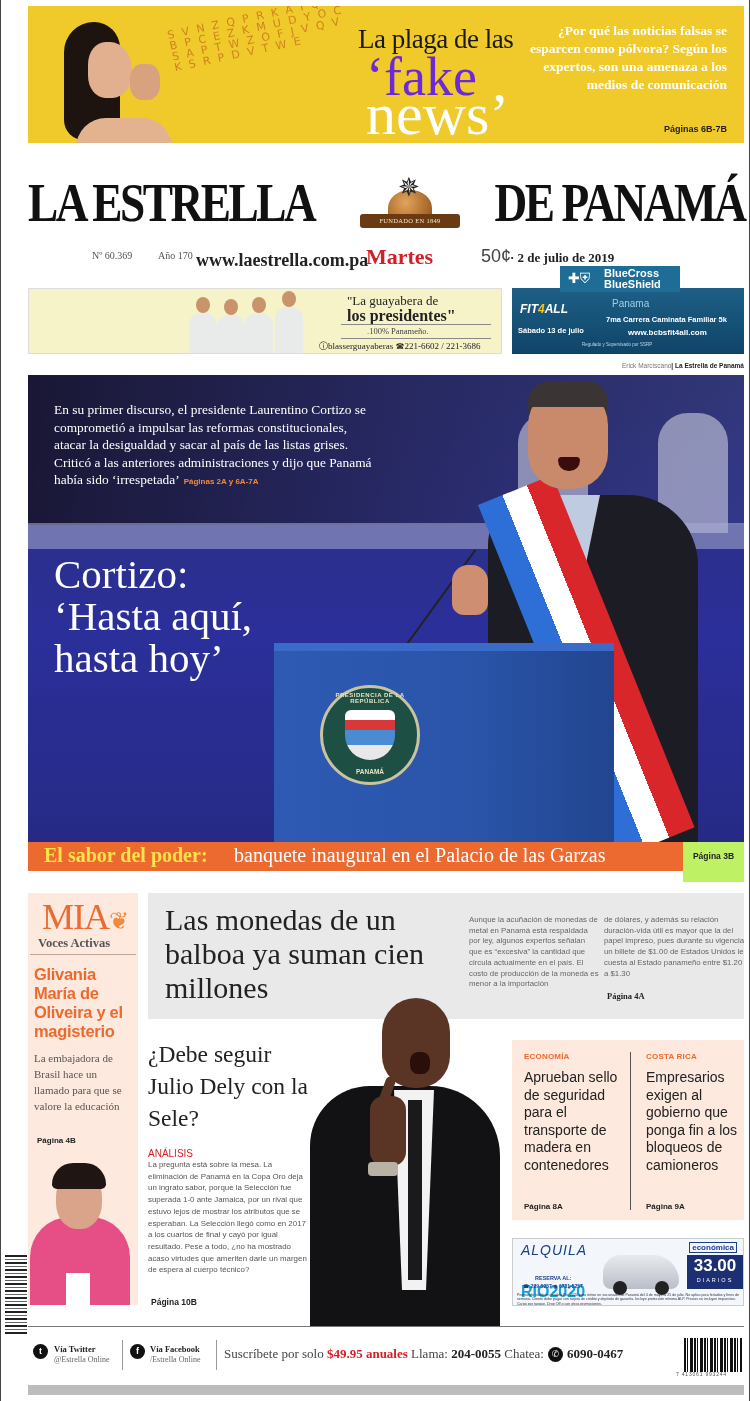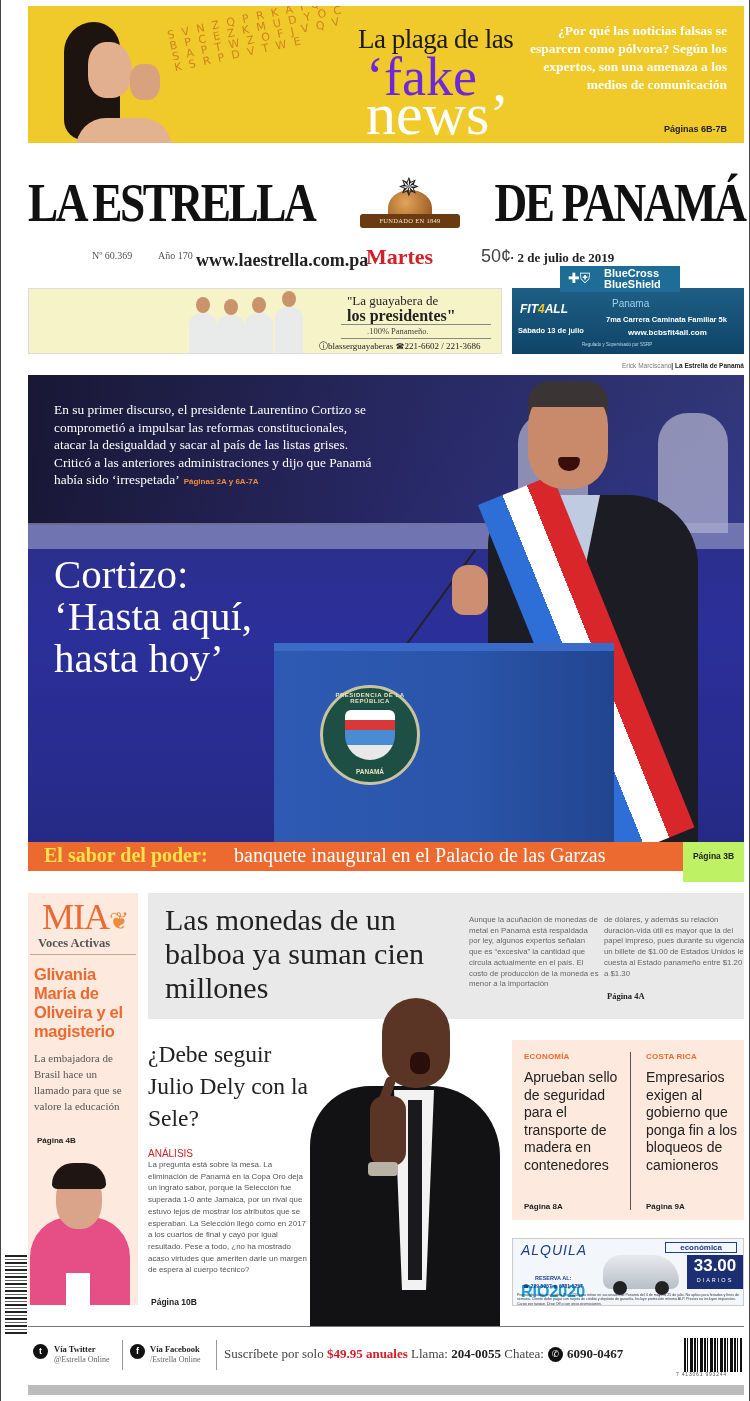--- a/index.html
+++ b/index.html
@@ -144,21 +144,21 @@
 
   
   .carad { position: absolute; left: 512px; top: 1238px; width: 232px; height: 68px; background: #f3f6fa; border: 1px solid #ccc; overflow: hidden; }
   .carad .alq { position: absolute; left: 8px; top: 3px; font-family: "Liberation Sans", sans-serif; font-style: italic; font-size: 14px; color: #1c3f8a; letter-spacing: 1px; }
   .carad .rio { position: absolute; left: 8px; top: 17px; font-family: "Liberation Sans", sans-serif; font-weight: bold; font-size: 16px; color: #19a0d8; margin-top: 27px; }
   .carad .res { position: absolute; left: 22px; top: 36px; font-family: "Liberation Sans", sans-serif; font-size: 5.5px; font-weight: bold; color: #1c3f8a; }
   .carad .phones { position: absolute; left: 10px; top: 44px; font-family: "Liberation Sans", sans-serif; font-size: 5px; font-weight: bold; color: #1c3f8a; }
   .carad .car { position: absolute; left: 90px; top: 16px; width: 76px; height: 34px; background: linear-gradient(180deg,#e8eaee,#b9bec8); border-radius: 18px 26px 8px 8px; }
   .carad .car::before, .carad .car::after { content: ""; position: absolute; bottom: -6px; width: 14px; height: 14px; background: #222; border-radius: 50%; }
   .carad .car::before { left: 10px; } .carad .car::after { right: 10px; }
-  .carad .brand { position: absolute; right: 6px; top: 3px; font-family: "Liberation Sans", sans-serif; font-size: 8px; color: #1c3f8a; font-weight: bold; border: 1px solid #1c3f8a; padding: 0 14px; }
+  .carad .brand { position: absolute; right: 6px; top: 3px; font-family: "Liberation Sans", sans-serif; font-size: 8px; color: #1c3f8a; font-weight: bold; border: 1px solid #1c3f8a; padding: 0 2px; }
   .carad .price { position: absolute; right: 0; top: 16px; width: 56px; height: 34px; background: #1c2f72; color: #fff; text-align: center; }
   .carad .price .v { font-family: "Liberation Sans", sans-serif; font-weight: bold; font-size: 17px; line-height: 22px; display: block; }
   .carad .price .d { font-family: "Liberation Sans", sans-serif; font-size: 5.5px; letter-spacing: 2px; display: block; }
   .carad .fine { position: absolute; left: 4px; top: 54px; width: 224px; font-family: "Liberation Sans", sans-serif; font-size: 3.6px; line-height: 4.3px; color: #334; }
 
   
   .foot-rule { position: absolute; left: 28px; top: 1326px; width: 716px; height: 1px; background: #777; }
   .footer { position: absolute; left: 28px; top: 1336px; width: 716px; height: 42px; }
   .footer .ico { position: absolute; top: 8px; width: 15px; height: 15px; border-radius: 50%; background: #111; color: #fff; font-family: "Liberation Sans", sans-serif; font-weight: bold; font-size: 9px; line-height: 15px; text-align: center; }
   .footer .lbl { position: absolute; top: 8px; font-size: 8.5px; font-weight: bold; color: #222; }

